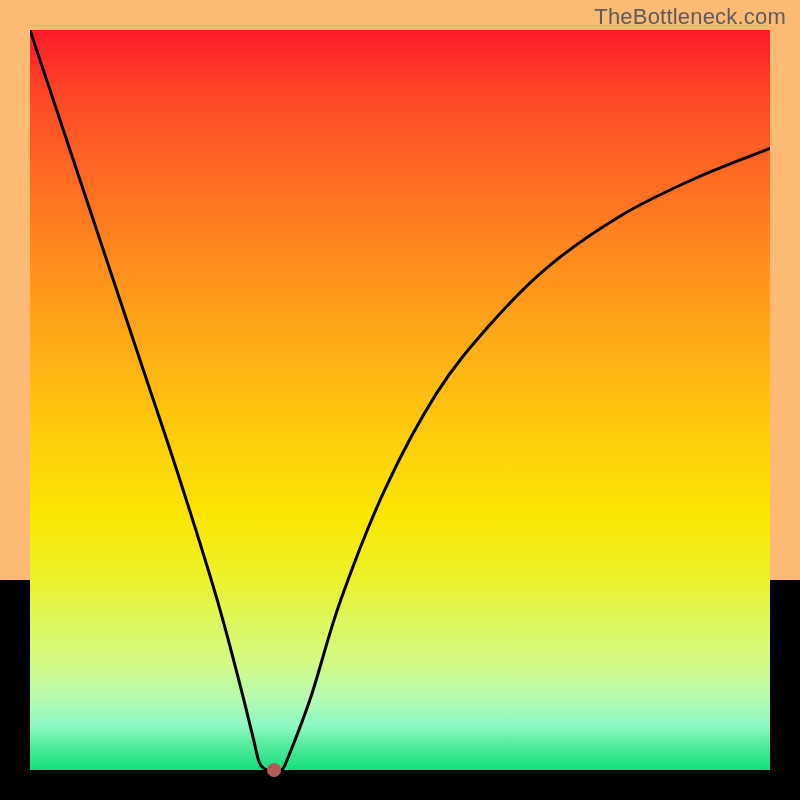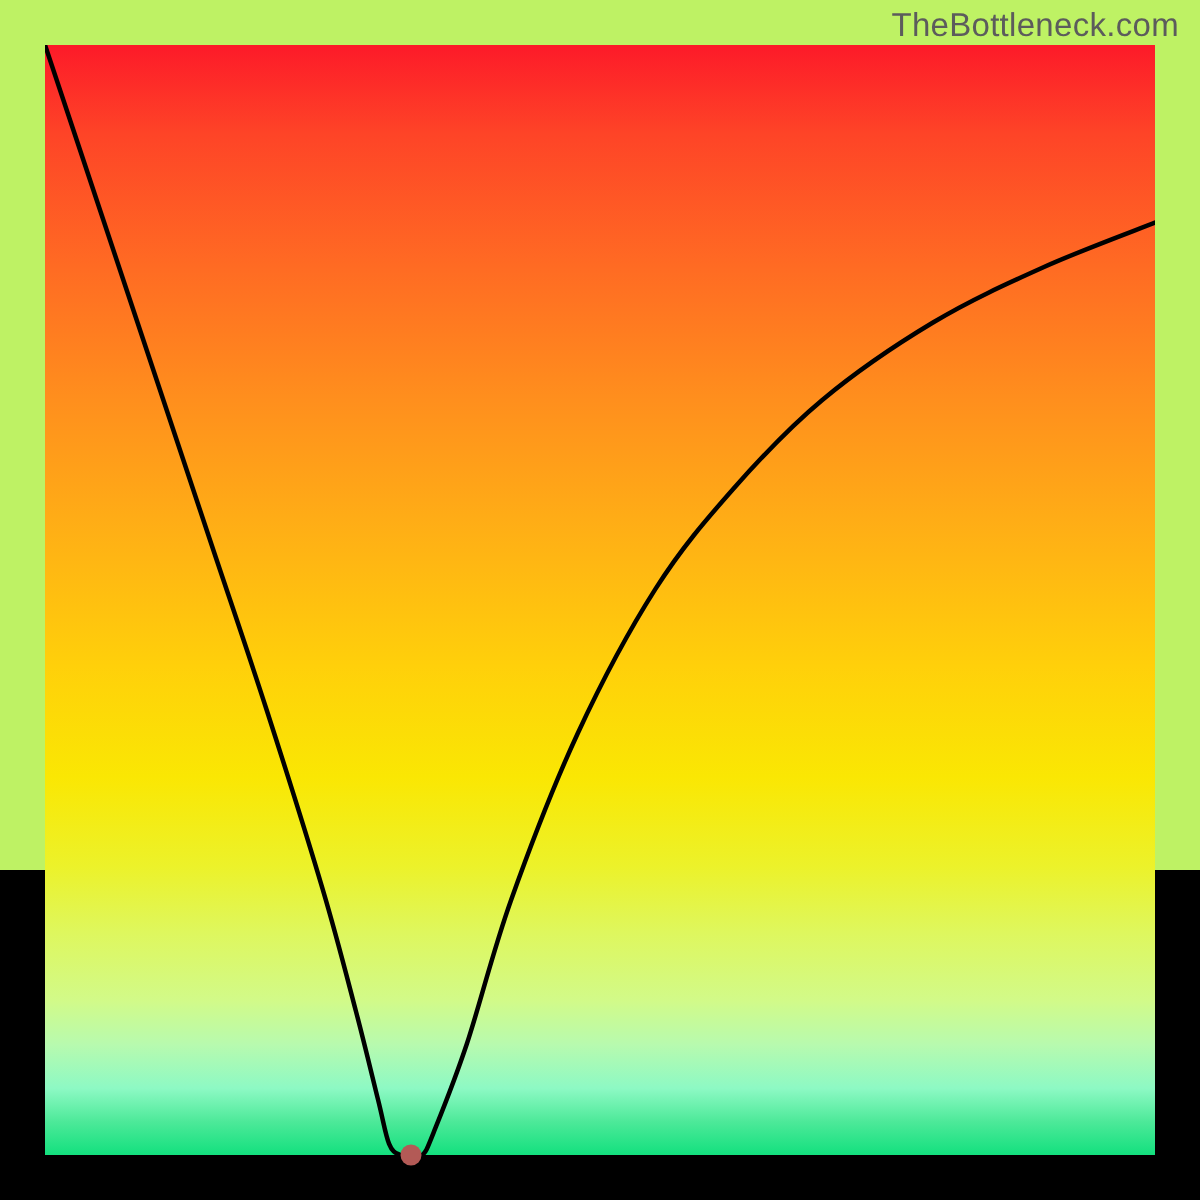--- a/index.html
+++ b/index.html
@@ -8,21 +8,21 @@
     width: 800px;
     height: 800px;
     background: #000;
     font-family: Arial, Helvetica, sans-serif;
     overflow: hidden;
   }
   .frame {
     position: relative;
     width: 800px;
     height: 580px;
-    background: #bef264;
+    background: #fdba74;
   }
   .watermark {
     position: absolute;
     top: 4px;
     right: 14px;
     color: #5c5c5c;
     font-size: 22px;
     font-weight: 500;
     letter-spacing: 0.2px;
     z-index: 10;

